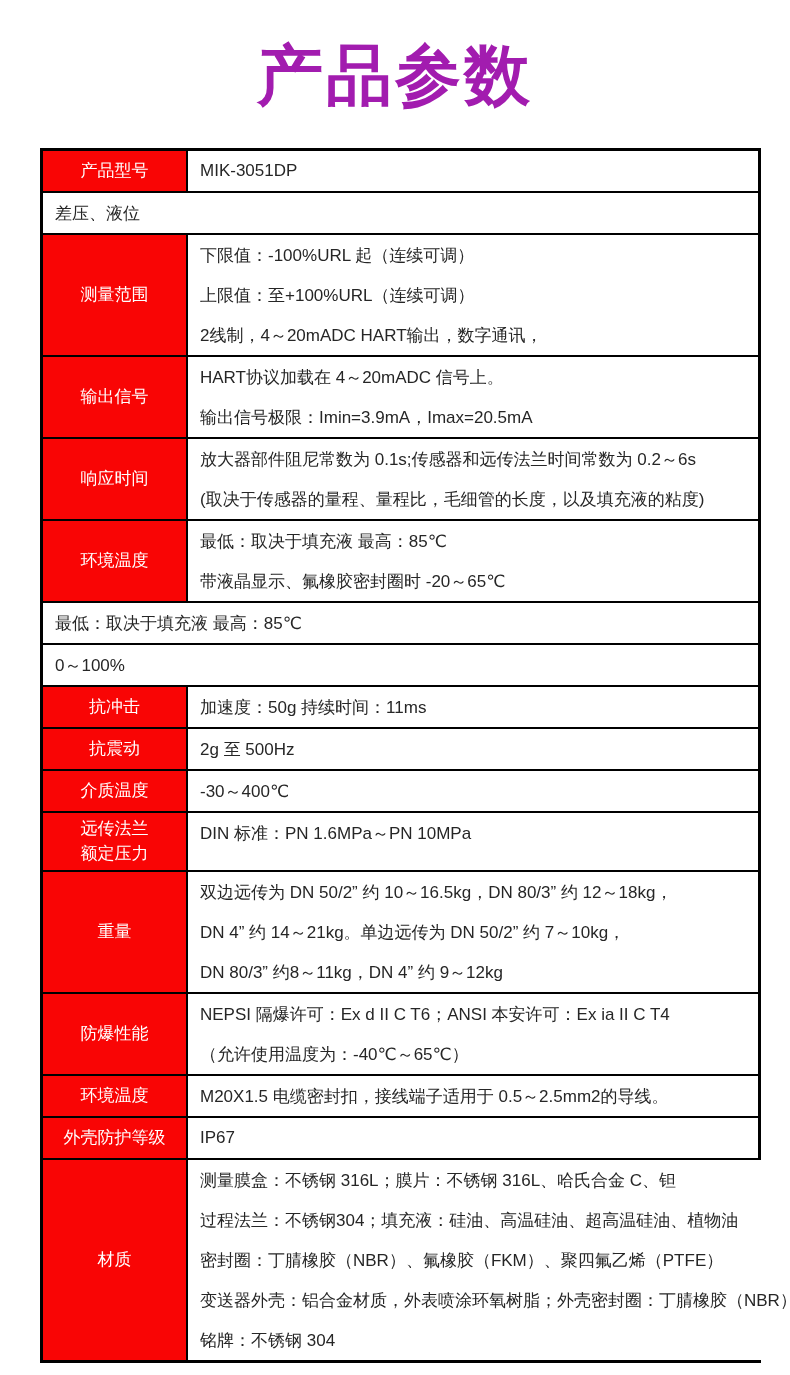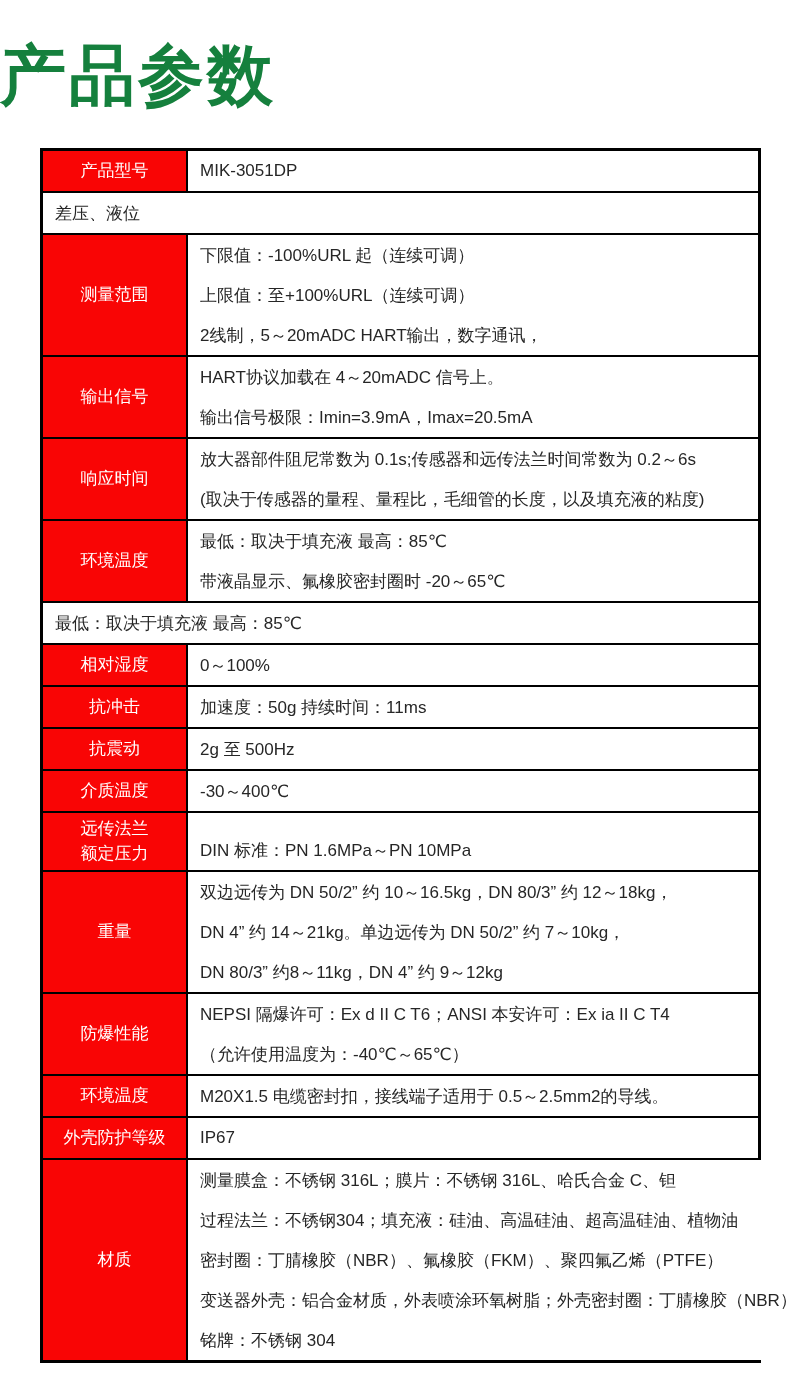--- a/index.html
+++ b/index.html
@@ -11,23 +11,24 @@
   .page {
     width: 790px;
     height: 1375px;
     background: #ffffff;
     overflow: hidden;
   }
   .title {
     margin-top: 32px;
     height: 86px;
     line-height: 86px;
+    text-align: center;
     font-size: 66px;
     font-weight: 900;
-    color: #15803d;
+    color: #a21caf;
     letter-spacing: 3px;
   }
   .spec-table {
     margin: 30px 0 0 40px;
     width: 721px;
     border: 3px solid #000000;
     background: #ffffff;
   }
   .row { display: flex; }
   .row + .row { border-top: 2px solid #000000; }
@@ -44,21 +45,21 @@
     font-size: 17px;
     line-height: 1.45;
     white-space: pre-line;
     padding: 4px 1px;
   }
   .label-cell.small { font-size: 15px; letter-spacing: -0.5px; }
   .content-cell {
     flex: 1 1 auto;
     display: flex;
     flex-direction: column;
-    justify-content: flex-end;
+    justify-content: flex-start;
     padding-left: 12px;
     background: #ffffff;
   }
   .line {
     height: 40px;
     display: flex;
     align-items: center;
     font-size: 17px;
     color: #262626;
     white-space: nowrap;
@@ -80,21 +81,21 @@
       <div class="row">
         <div class="content-cell">
           <div class="line">差压、液位</div>
         </div>
       </div>
       <div class="row">
         <div class="label-cell">测量范围</div>
         <div class="content-cell">
           <div class="line">下限值：-100%URL 起（连续可调）</div>
           <div class="line">上限值：至+100%URL（连续可调）</div>
-          <div class="line">2线制，5～20mADC HART输出，数字通讯，</div>
+          <div class="line">2线制，4～20mADC HART输出，数字通讯，</div>
         </div>
       </div>
       <div class="row">
         <div class="label-cell">输出信号</div>
         <div class="content-cell">
           <div class="line">HART协议加载在 4～20mADC 信号上。</div>
           <div class="line">输出信号极限：Imin=3.9mA，Imax=20.5mA</div>
         </div>
       </div>
       <div class="row">
@@ -110,21 +111,20 @@
           <div class="line">最低：取决于填充液 最高：85℃</div>
           <div class="line">带液晶显示、氟橡胶密封圈时 -20～65℃</div>
         </div>
       </div>
       <div class="row">
         <div class="content-cell">
           <div class="line">最低：取决于填充液 最高：85℃</div>
         </div>
       </div>
       <div class="row">
-        <div class="label-cell">相对湿度</div>
         <div class="content-cell">
           <div class="line">0～100%</div>
         </div>
       </div>
       <div class="row">
         <div class="label-cell">抗冲击</div>
         <div class="content-cell">
           <div class="line">加速度：50g 持续时间：11ms</div>
         </div>
       </div>

